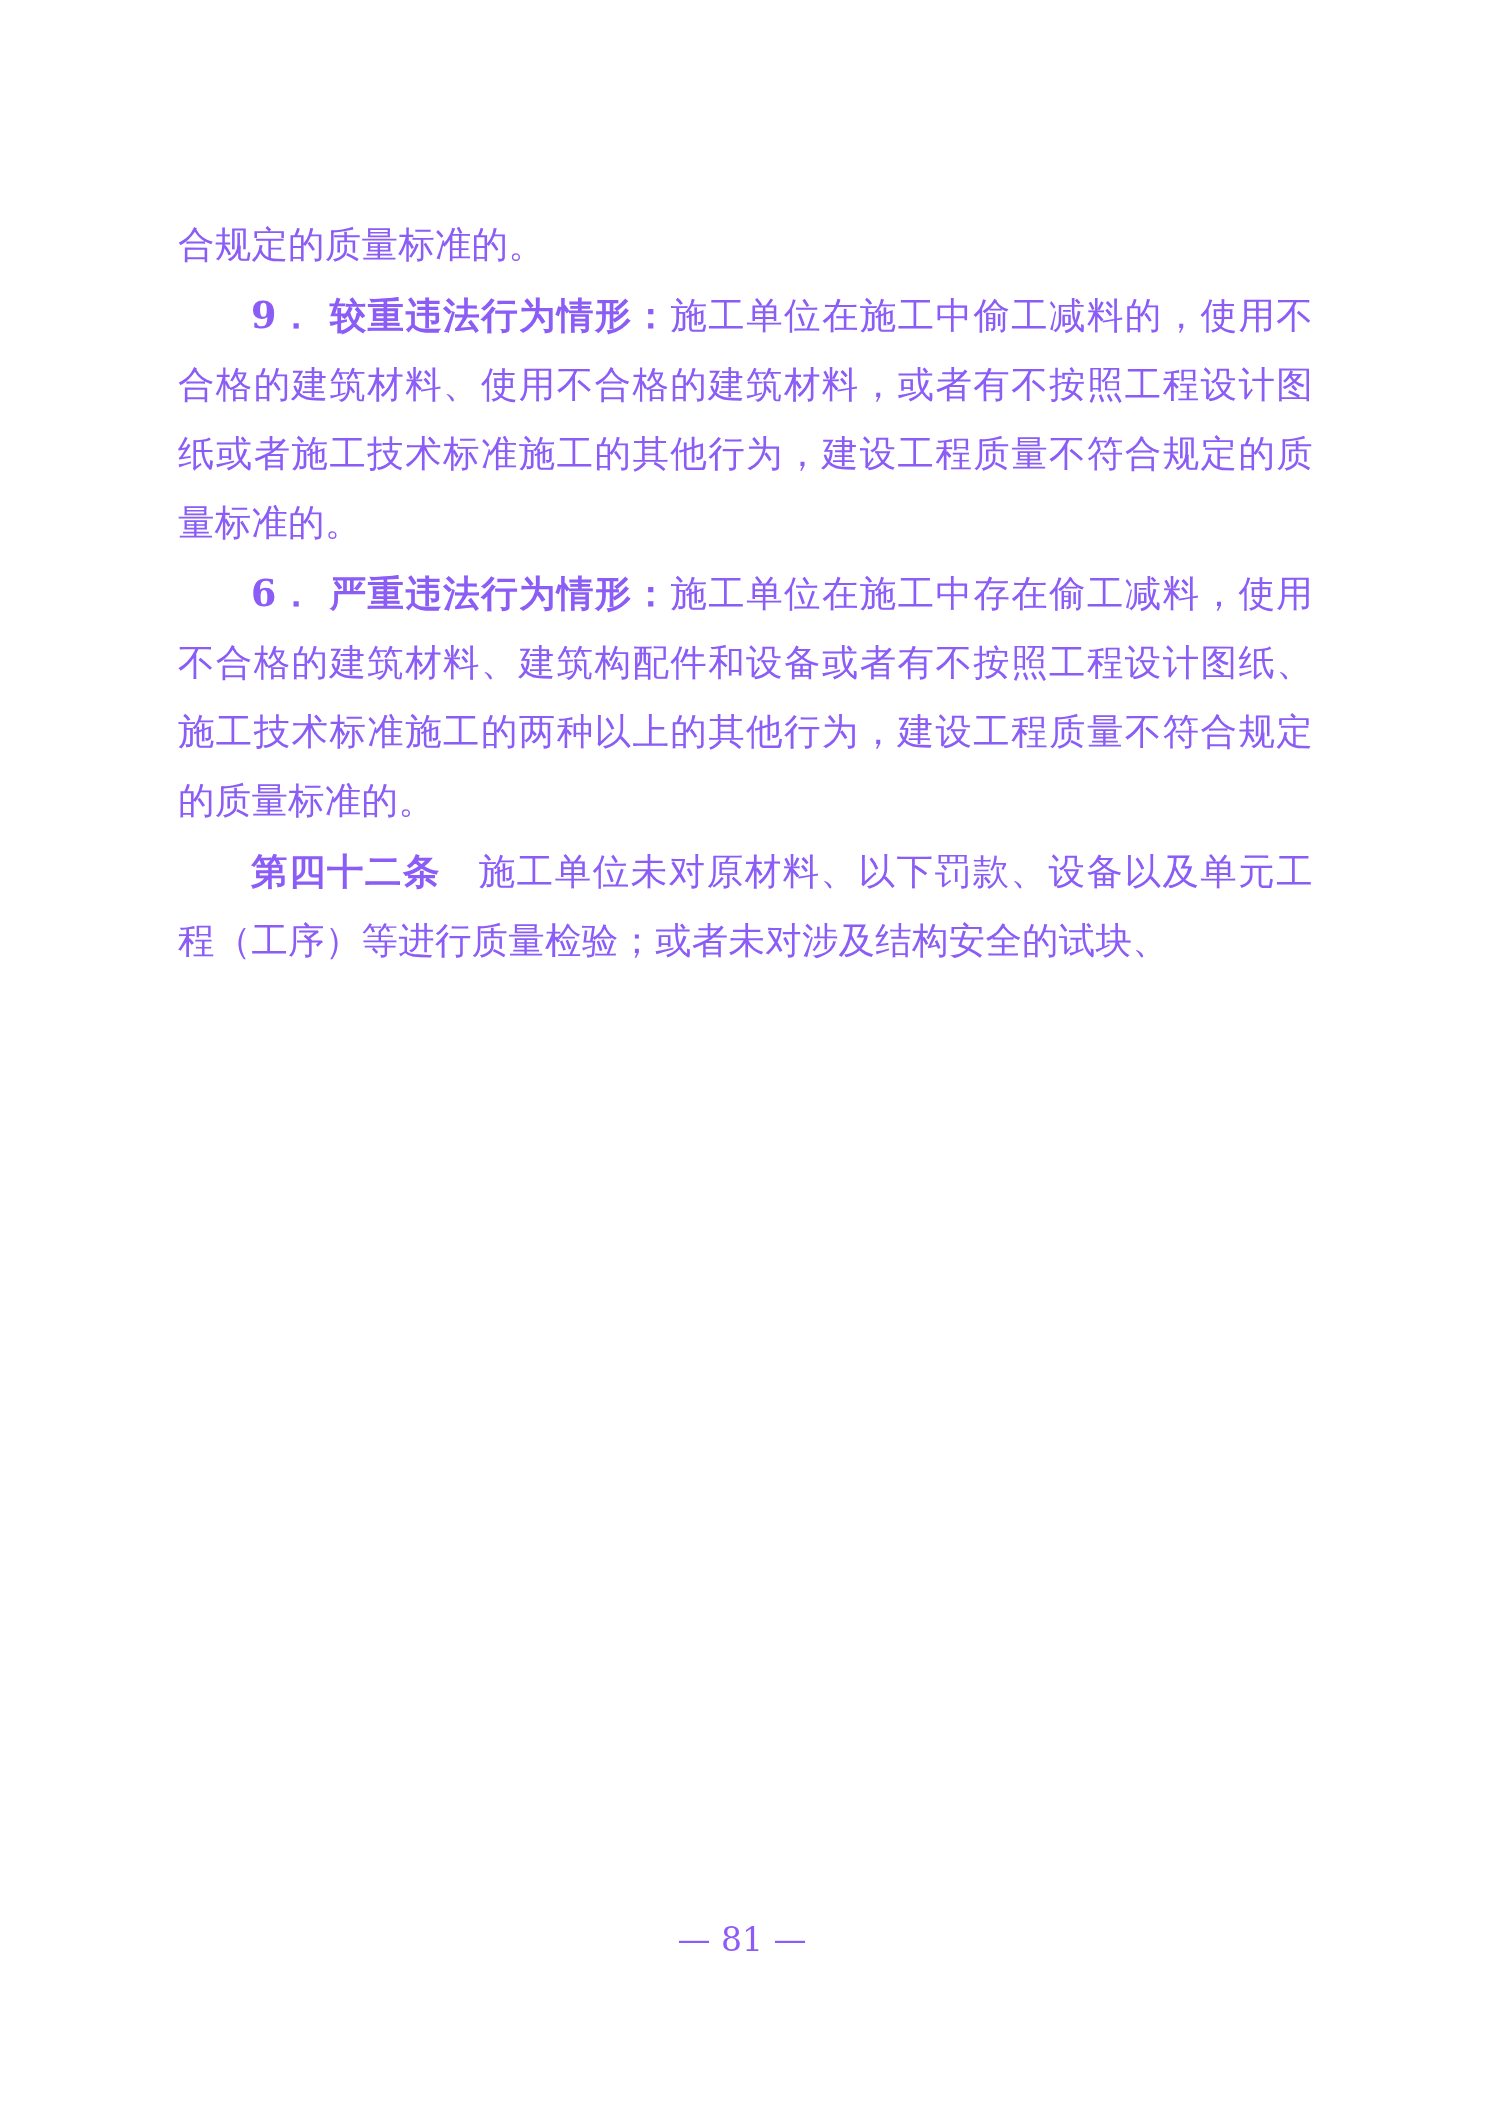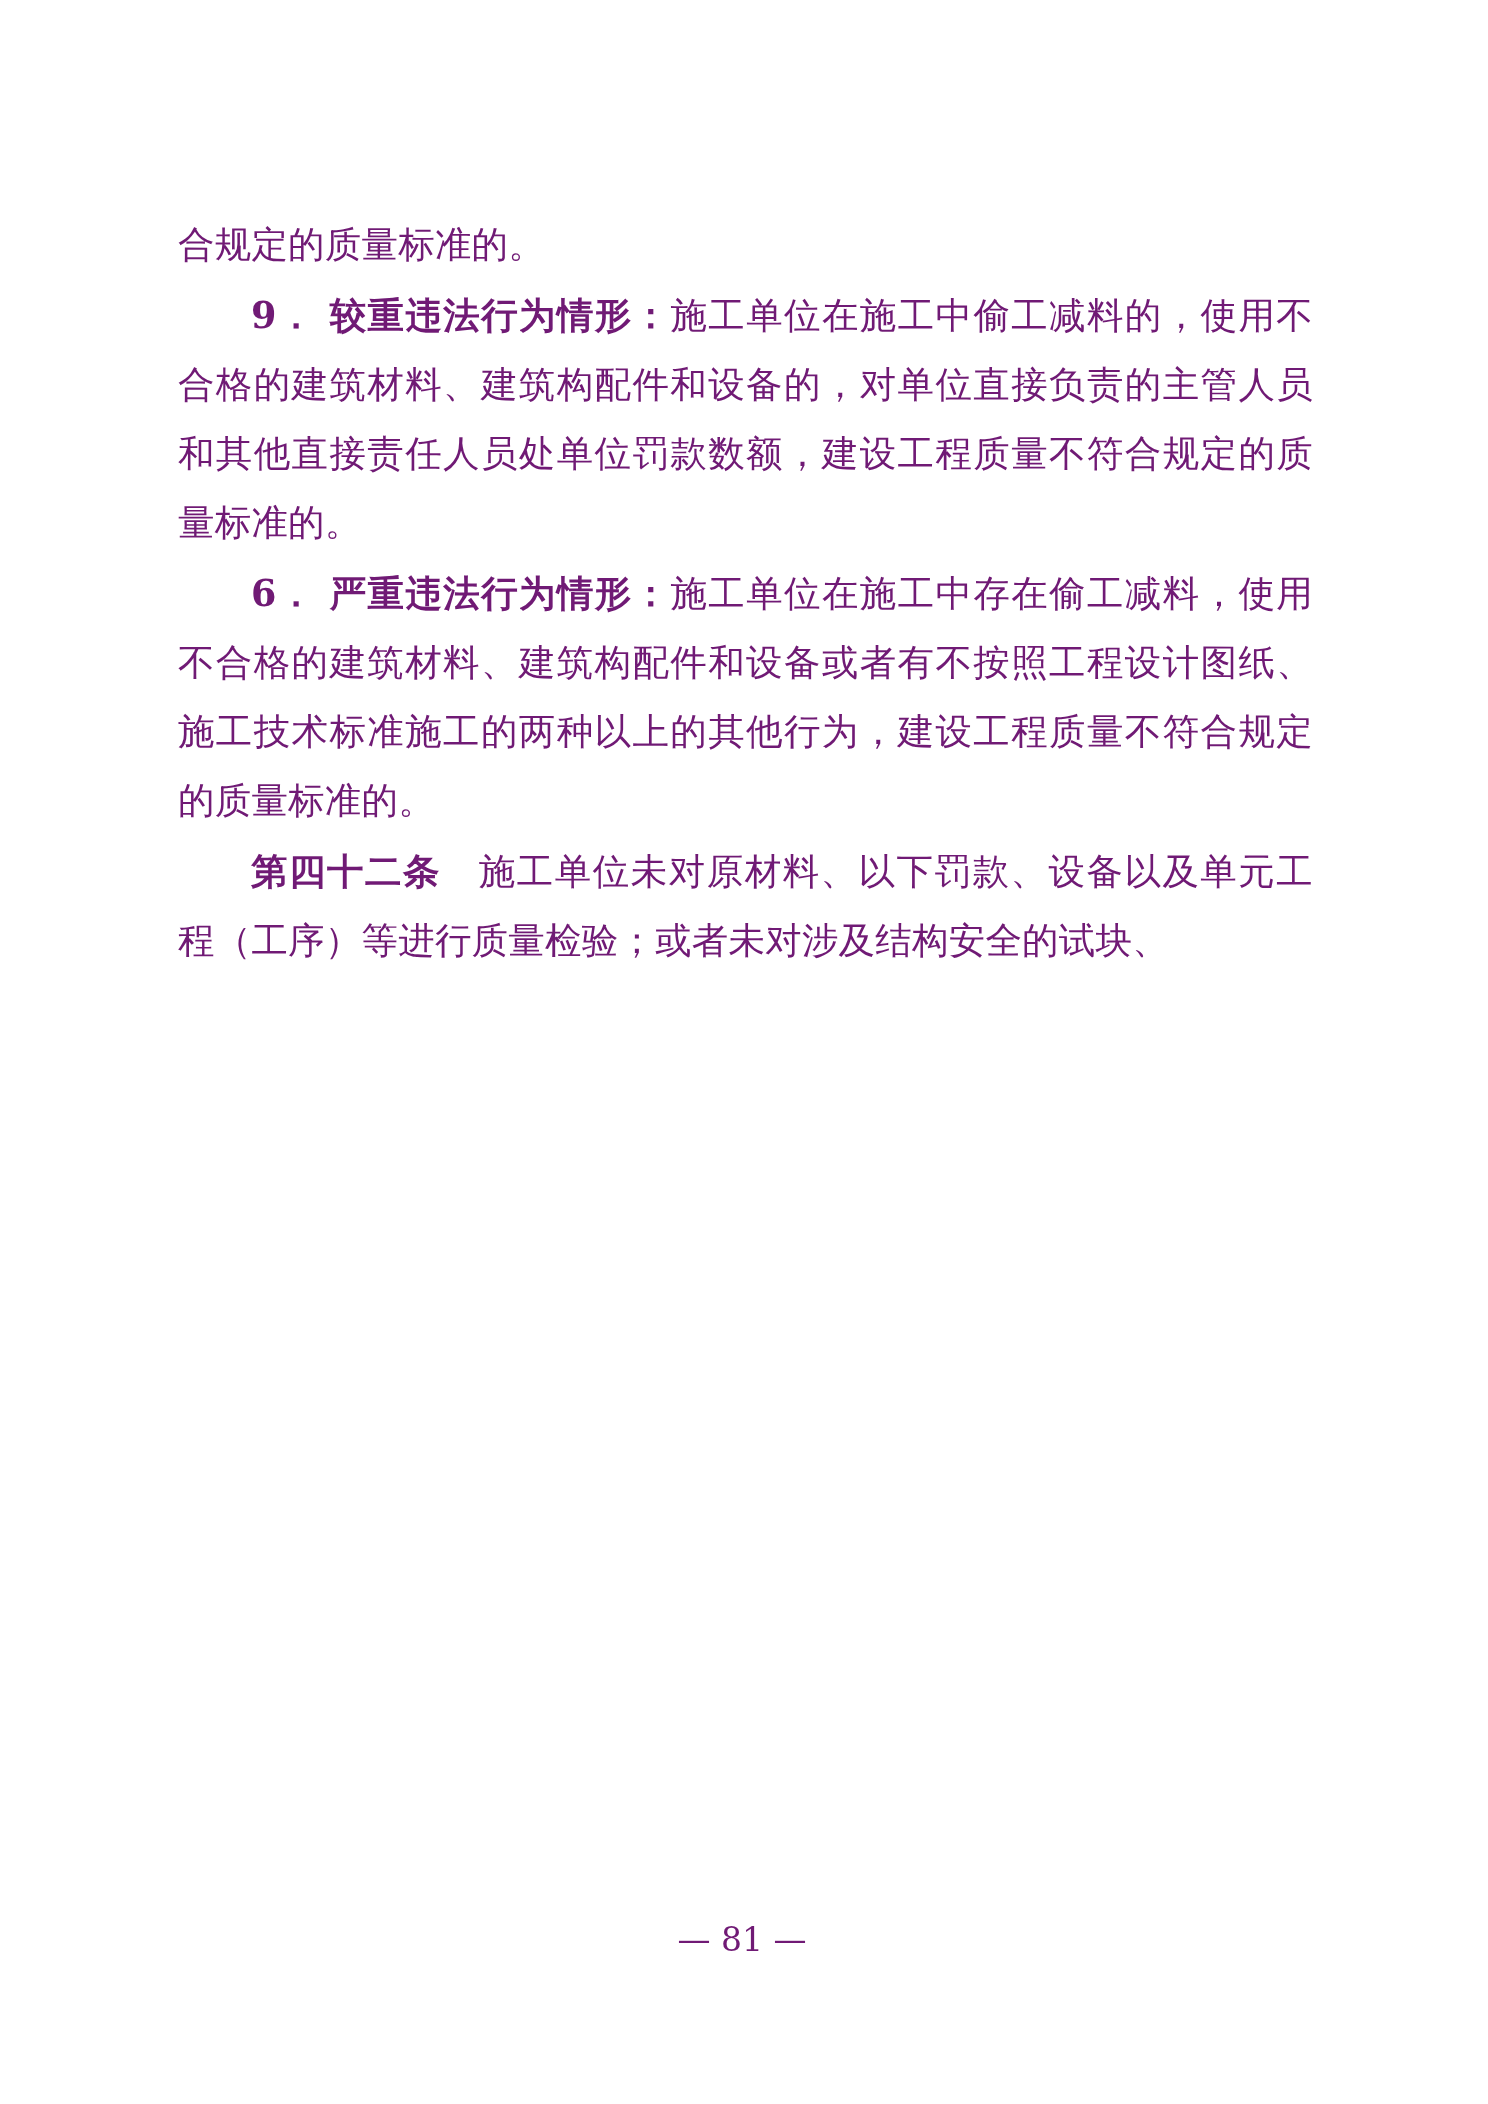--- a/index.html
+++ b/index.html
@@ -6,21 +6,21 @@
     margin: 0;
     padding: 0;
     background: #ffffff;
   }
   .page {
     width: 1488px;
     height: 2104px;
     position: relative;
     background: #ffffff;
     font-family: "DejaVu Serif", "Liberation Serif", serif;
-    color: #701a75;
+    color: #8b5cf6;
     box-sizing: border-box;
     overflow: hidden;
   }
   .content {
     position: absolute;
     left: 178px;
     top: 210px;
     width: 1135px;
   }
   p {
@@ -52,21 +52,21 @@
 
 <div class="page">
   <div class="content">
 
     <p>
       <span>合规定的质量标准的。</span>
     </p>
 
 
     <p class="indent">
-      <span class="bold">9． 较重违法行为情形：</span><span>施工单位在施工中偷工减料的，使用不合格的建筑材料、建筑构配件和设备的，对单位直接负责的主管人员和其他直接责任人员处单位罚款数额，建设工程质量不符合规定的质量标准的。</span>
+      <span class="bold">9． 较重违法行为情形：</span><span>施工单位在施工中偷工减料的，使用不合格的建筑材料、使用不合格的建筑材料，或者有不按照工程设计图纸或者施工技术标准施工的其他行为，建设工程质量不符合规定的质量标准的。</span>
     </p>
 
 
     <p class="indent">
       <span class="bold">6． 严重违法行为情形：</span><span>施工单位在施工中存在偷工减料，使用不合格的建筑材料、建筑构配件和设备或者有不按照工程设计图纸、施工技术标准施工的两种以上的其他行为，建设工程质量不符合规定的质量标准的。</span>
     </p>
 
 
     <p class="indent">
       <span class="bold">第四十二条</span><span>　施工单位未对原材料、以下罚款、设备以及单元工程（工序）等进行质量检验；或者未对涉及结构安全的试块、</span>

